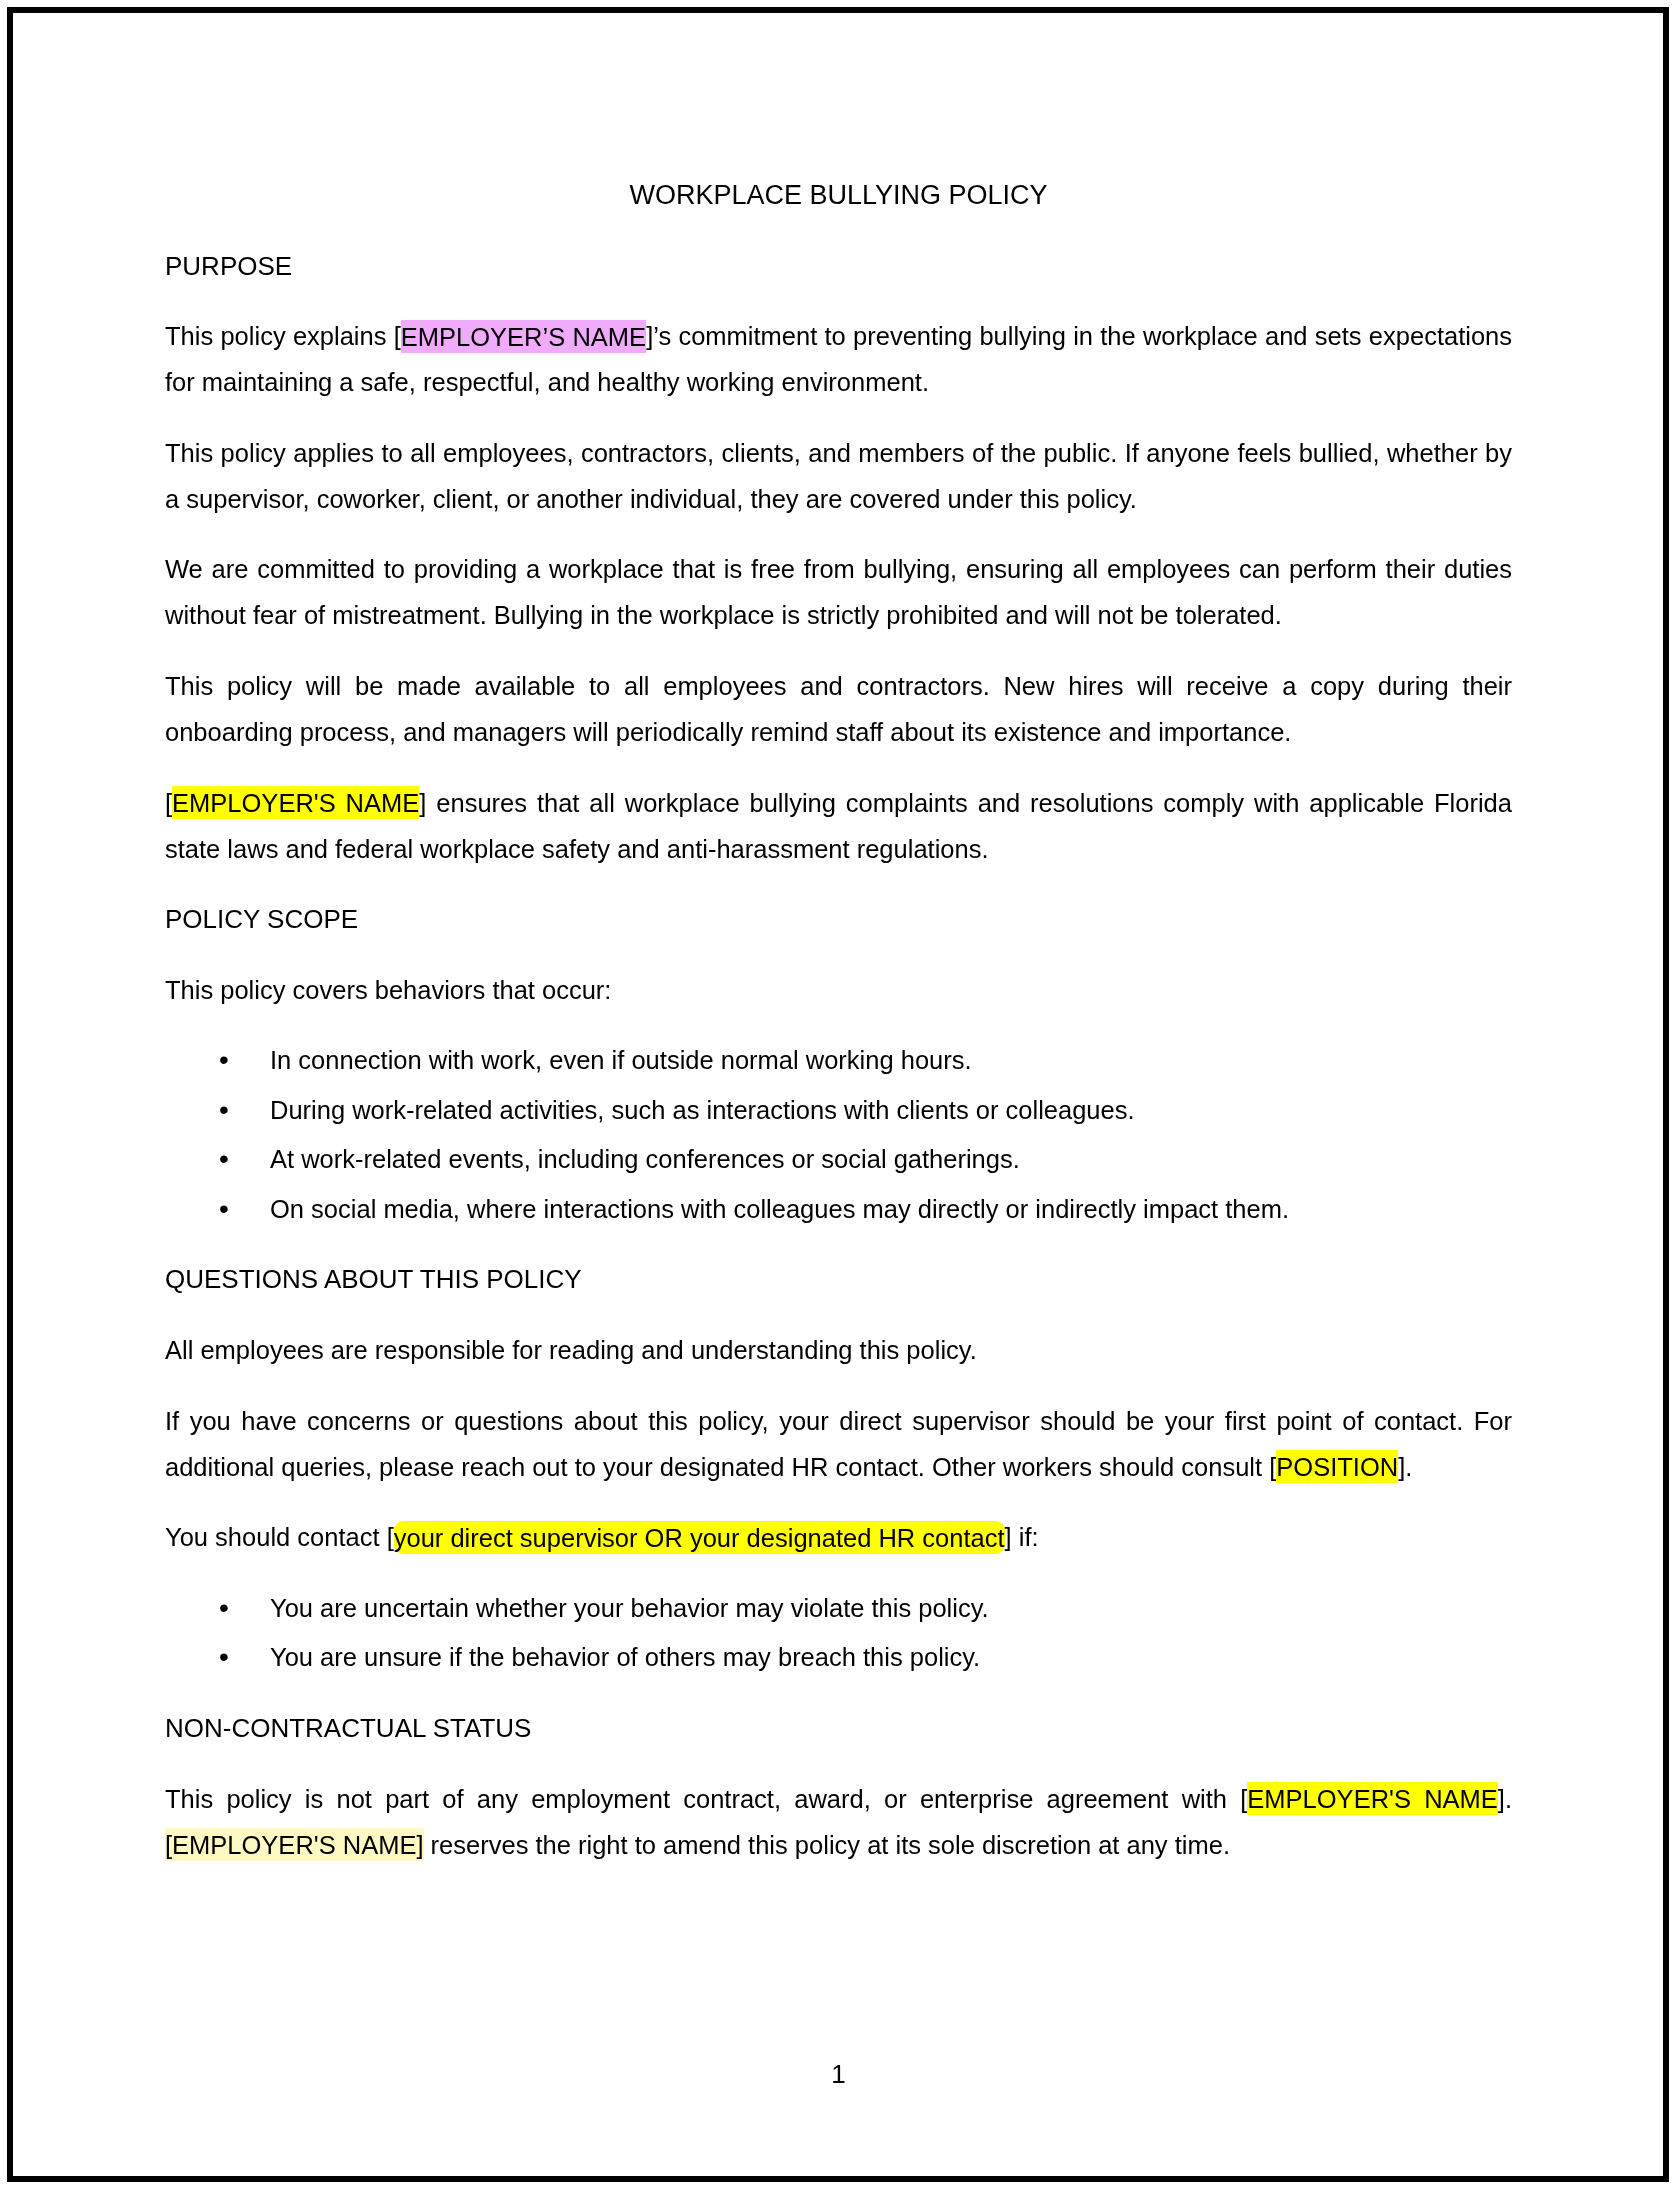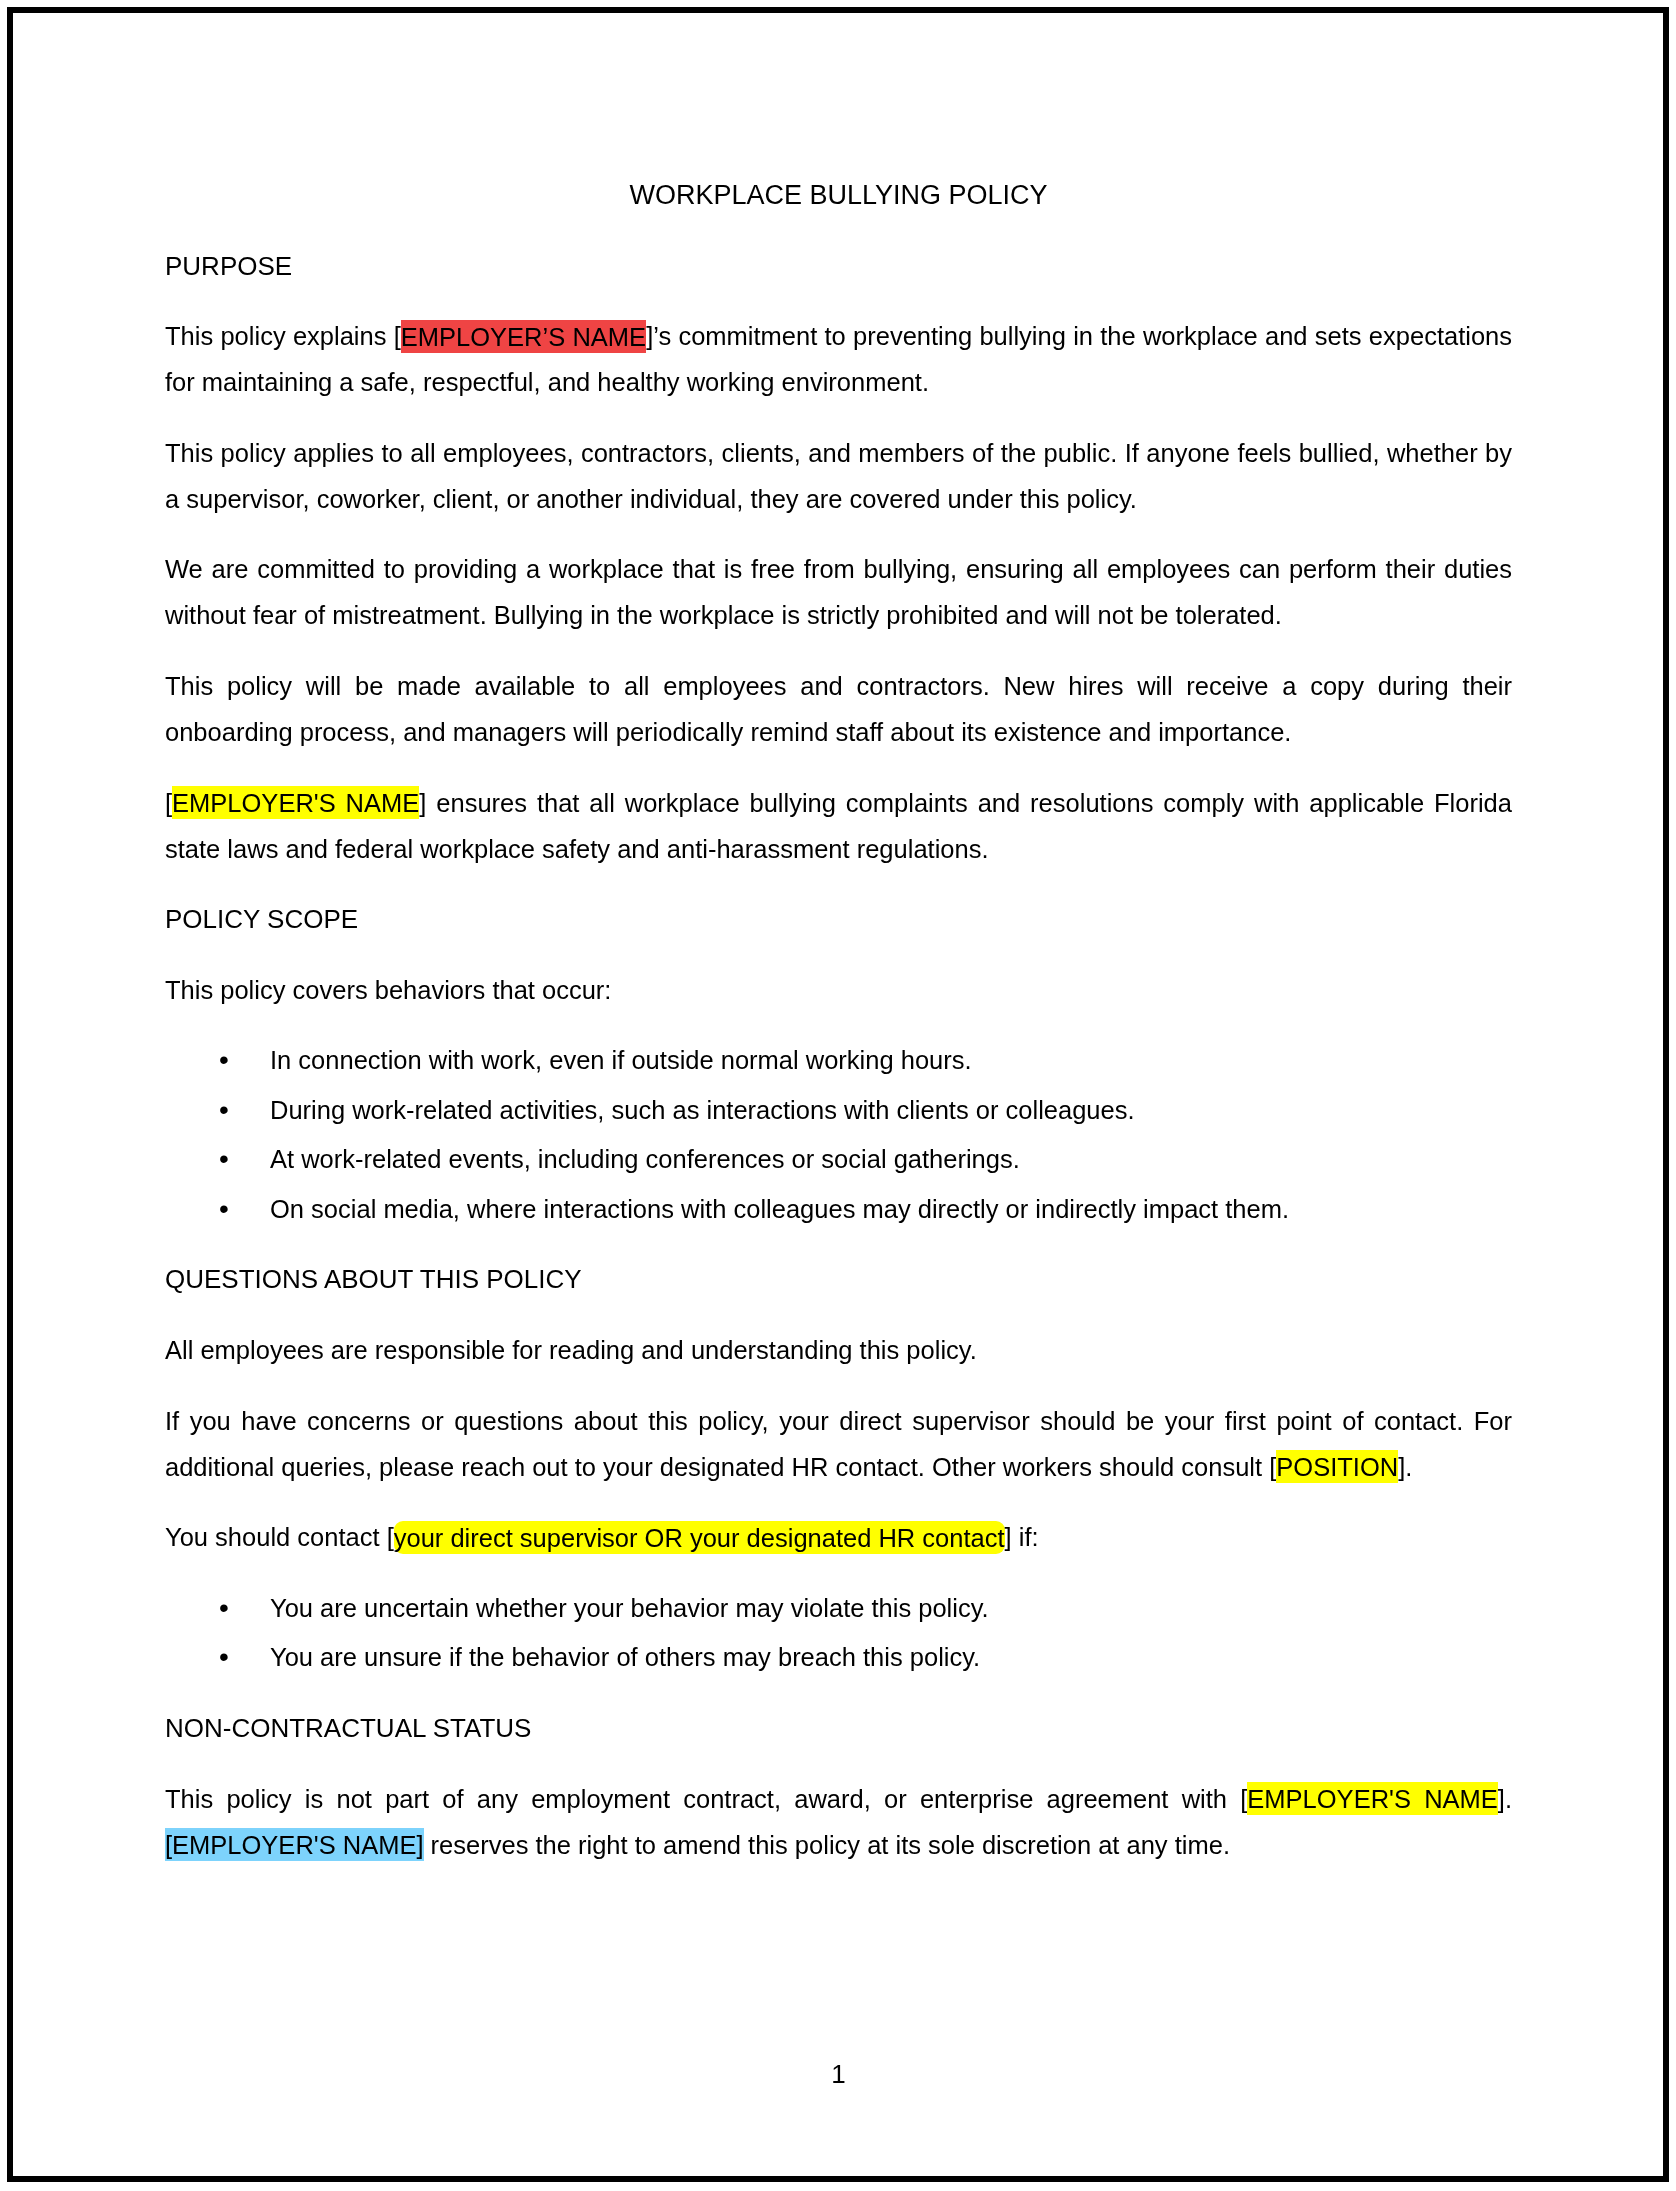--- a/index.html
+++ b/index.html
@@ -85,21 +85,21 @@
 <body style="color: rgb(0, 0, 0); background: rgb(255, 255, 255);">
 
 <div class="frame" style="border-color: rgb(0, 0, 0);"></div>
 
 <div class="content">
 
   <div class="doc-title">WORKPLACE BULLYING POLICY</div>
 
   <div>
     <div class="heading">PURPOSE</div>
-    <p class="para"><span>This policy explains [</span><span class="hl" style="background-color: #ef4444;">EMPLOYER’S NAME</span><span>]’s commitment to preventing bullying in the workplace and sets expectations for maintaining a safe, respectful, and healthy working environment.</span></p>
+    <p class="para"><span>This policy explains [</span><span class="hl" style="background-color: #f0abfc;">EMPLOYER’S NAME</span><span>]’s commitment to preventing bullying in the workplace and sets expectations for maintaining a safe, respectful, and healthy working environment.</span></p>
     <p class="para"><span>This policy applies to all employees, contractors, clients, and members of the public. If anyone feels bullied, whether by a supervisor, coworker, client, or another individual, they are covered under this policy.</span></p>
     <p class="para"><span>We are committed to providing a workplace that is free from bullying, ensuring all employees can perform their duties without fear of mistreatment. Bullying in the workplace is strictly prohibited and will not be tolerated.</span></p>
     <p class="para"><span>This policy will be made available to all employees and contractors. New hires will receive a copy during their onboarding process, and managers will periodically remind staff about its existence and importance.</span></p>
     <p class="para"><span>[</span><span class="hl" style="background-color: rgb(255, 255, 0);">EMPLOYER'S NAME</span><span>] ensures that all workplace bullying complaints and resolutions comply with applicable Florida state laws and federal workplace safety and anti-harassment regulations.</span></p>
   </div>
 
   <div>
     <div class="heading">POLICY SCOPE</div>
     <p class="para"><span>This policy covers behaviors that occur:</span></p>
     <ul class="bullets">
@@ -116,19 +116,19 @@
     <p class="para"><span>If you have concerns or questions about this policy, your direct supervisor should be your first point of contact. For additional queries, please reach out to your designated HR contact. Other workers should consult [</span><span class="hl" style="background-color: rgb(255, 255, 0);">POSITION</span><span>].</span></p>
     <p class="para"><span>You should contact [</span><span class="hl" style="background-color: rgb(255, 255, 0); border-radius: 9px;">your direct supervisor OR your designated HR contact</span><span>] if:</span></p>
     <ul class="bullets">
       <li>You are uncertain whether your behavior may violate this policy.</li>
       <li>You are unsure if the behavior of others may breach this policy.</li>
     </ul>
   </div>
 
   <div>
     <div class="heading">NON-CONTRACTUAL STATUS</div>
-    <p class="para"><span>This policy is not part of any employment contract, award, or enterprise agreement with [</span><span class="hl" style="background-color: rgb(255, 255, 0);">EMPLOYER'S NAME</span><span>]. </span><span class="hl" style="background-color: #7dd3fc;">[EMPLOYER'S NAME]</span><span> reserves the right to amend this policy at its sole discretion at any time.</span></p>
+    <p class="para"><span>This policy is not part of any employment contract, award, or enterprise agreement with [</span><span class="hl" style="background-color: rgb(255, 255, 0);">EMPLOYER'S NAME</span><span>]. </span><span class="hl" style="background-color: #fef9c3;">[EMPLOYER'S NAME]</span><span> reserves the right to amend this policy at its sole discretion at any time.</span></p>
   </div>
 
 </div>
 
 <div class="page-number">1</div>
 
 
 </body></html>

